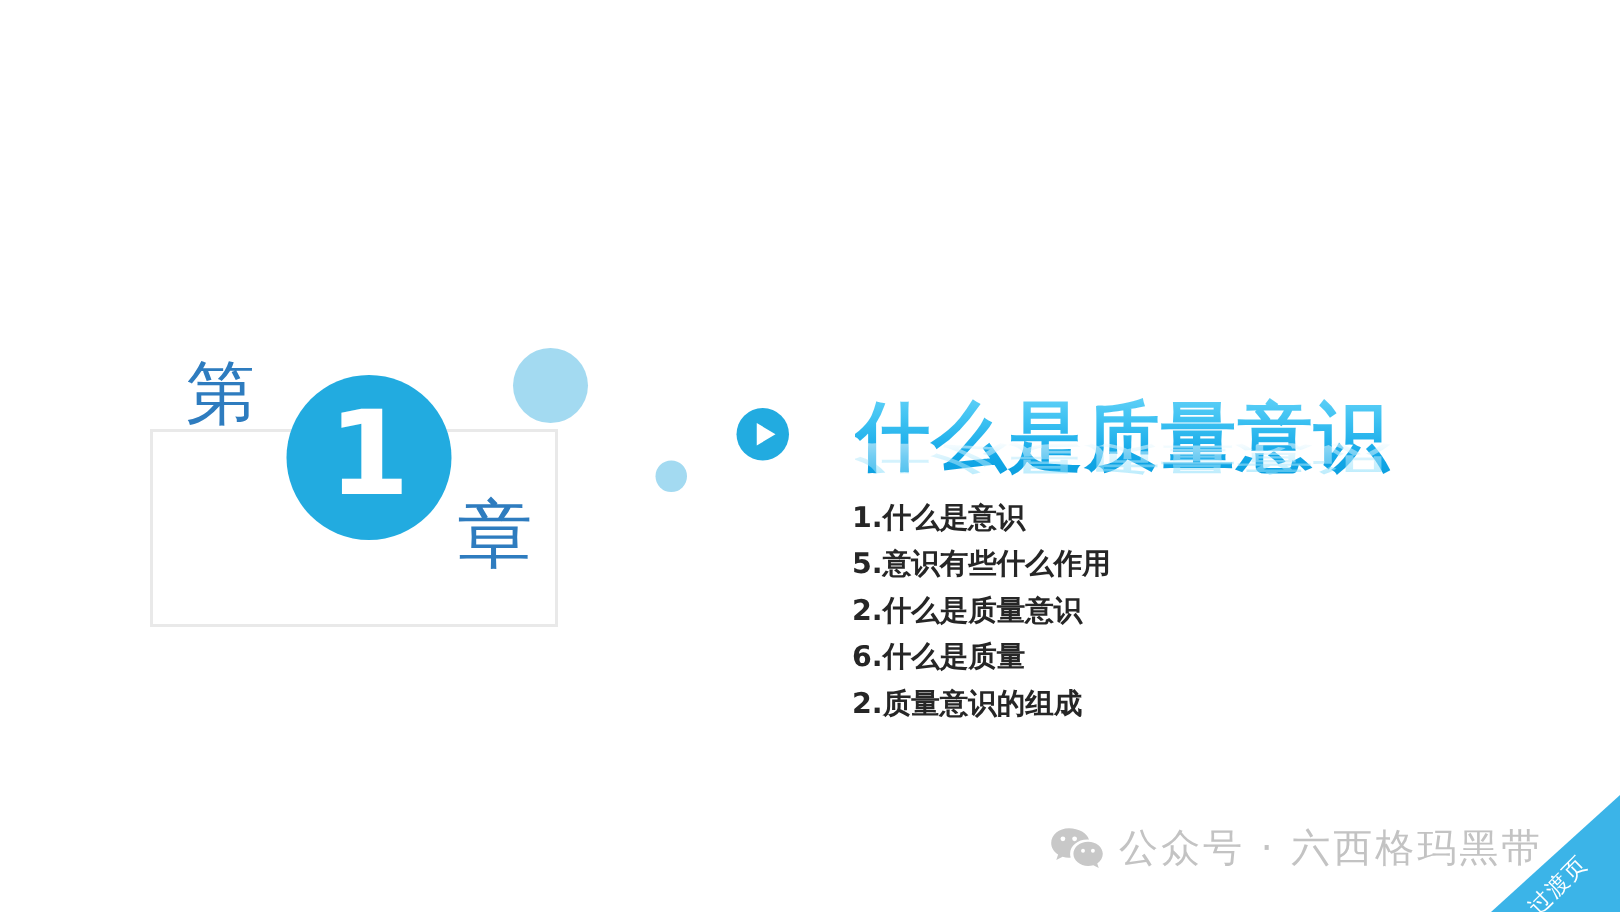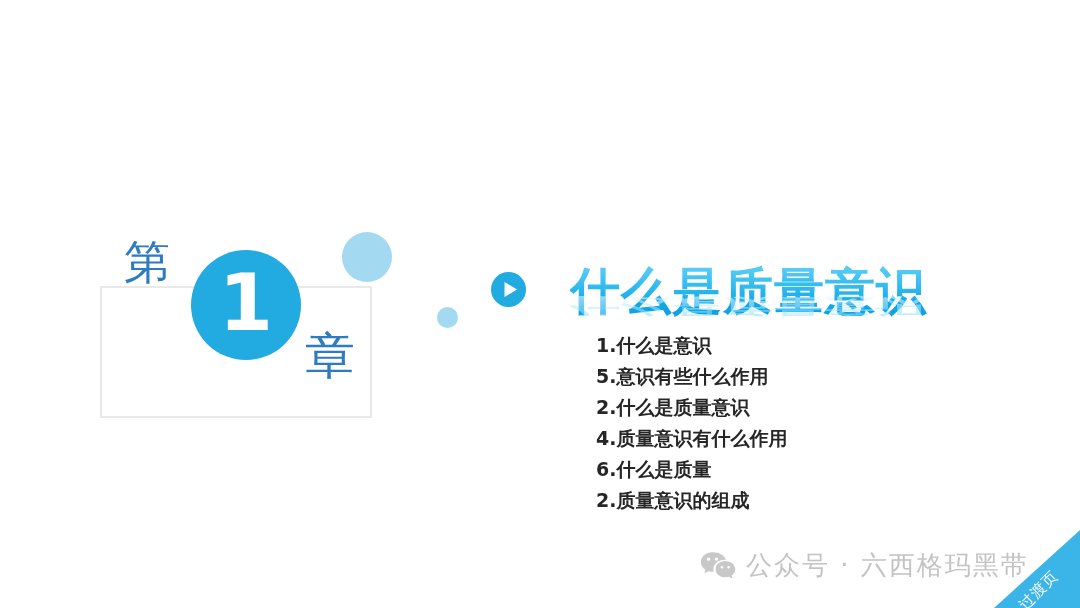--- a/index.html
+++ b/index.html
@@ -163,21 +163,20 @@
     top: 330px;
     width: 420px;
   }
   .agenda-item {
     font-family: "DejaVu Sans", "Liberation Sans", sans-serif;
     font-size: 19px;
     font-weight: 700;
     color: #262626;
     line-height: 31px;
     white-space: nowrap;
-    margin-left: 28px;
   }
 
   
   #watermark {
     position: absolute;
     left: 700px;
     top: 548px;
     display: flex;
     align-items: center;
     gap: 10px;
@@ -251,21 +250,20 @@
 
   <div id="title-wrap">
     <div id="title-text">什么是质量意识</div>
     <div id="title-reflection">什么是质量意识</div>
   </div>
 
   <div id="agenda-list">
     <div class="agenda-item">1.什么是意识</div>
     <div class="agenda-item">5.意识有些什么作用</div>
     <div class="agenda-item">2.什么是质量意识</div>
-    <div class="agenda-item">4.质量意识有什么作用</div>
     <div class="agenda-item">6.什么是质量</div>
     <div class="agenda-item">2.质量意识的组成</div>
   </div>
 
   <div id="watermark">
     <span>
       <svg id="wechat-icon" width="36" height="30" viewBox="0 0 36 30" aria-hidden="true">
         <path d="M12.6 1.2C6.0 1.2 0.8 5.6 0.8 11.0c0 3.1 1.8 5.9 4.6 7.7l-1.2 3.6 4.2-2.1c1.3 0.4 2.7 0.6 4.2 0.6 0.4 0 0.8 0 1.2-0.1-0.3-0.8-0.4-1.7-0.4-2.6 0-5.2 5.1-9.4 11.4-9.4 0.4 0 0.8 0 1.2 0.1C24.9 4.6 19.3 1.2 12.6 1.2z" fill="#c8c8c8"></path>
         <circle cx="8.6" cy="8.2" r="1.6" fill="#ffffff"></circle>
         <circle cx="16.4" cy="8.2" r="1.6" fill="#ffffff"></circle>

